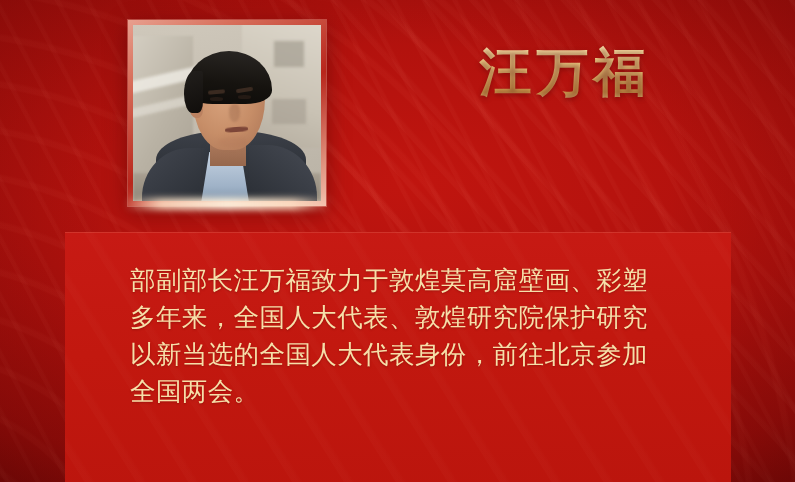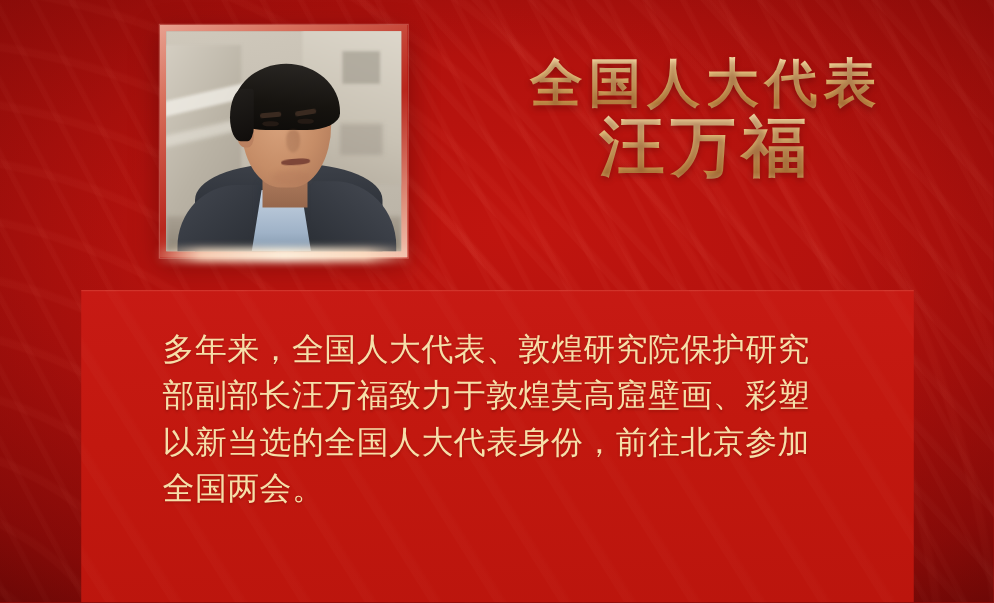--- a/index.html
+++ b/index.html
@@ -352,27 +352,26 @@
       <div class="ph-eye-l"></div>
       <div class="ph-eye-r"></div>
       <div class="ph-nose"></div>
       <div class="ph-mouth"></div>
       <div class="ph-chin"></div>
     </div>
   </div>
   <div class="photo-underglow"></div>
 
   <div class="title-wrap">
-    <div class="title-main">全国人大代表</div>
     <div class="title-name">汪万福</div>
   </div>
 
   <div class="panel">
     <div class="panel-sheen"></div>
     <div class="panel-text">
+      <div>部副部长汪万福致力于敦煌莫高窟壁画、彩塑</div>
       <div>多年来，全国人大代表、敦煌研究院保护研究</div>
-      <div>部副部长汪万福致力于敦煌莫高窟壁画、彩塑</div>
       <div>以新当选的全国人大代表身份，前往北京参加</div>
       <div>全国两会。</div>
     </div>
   </div>
 
 </div>
 
 </body></html>

